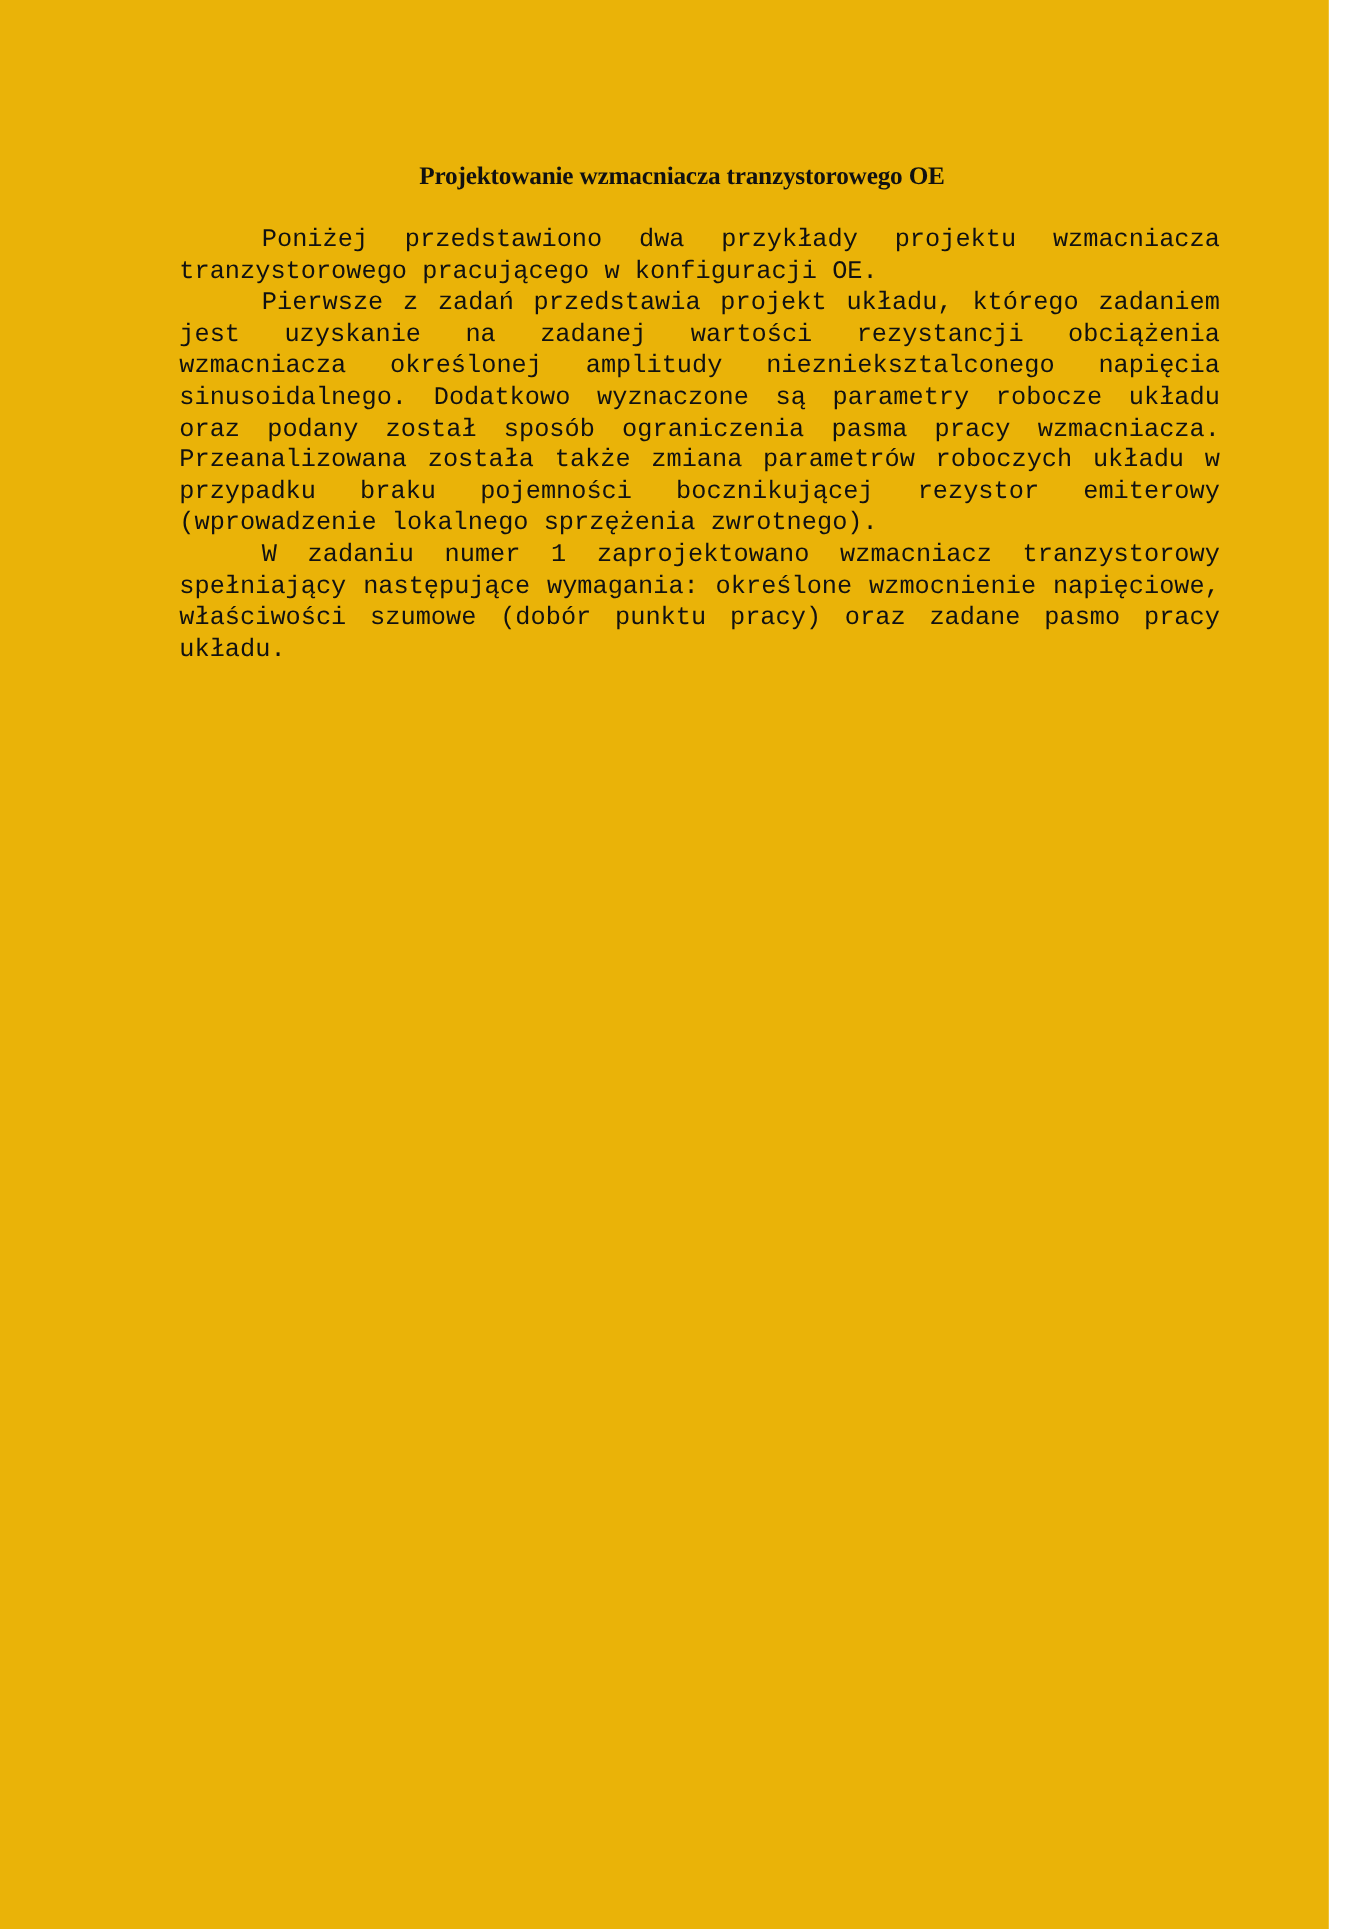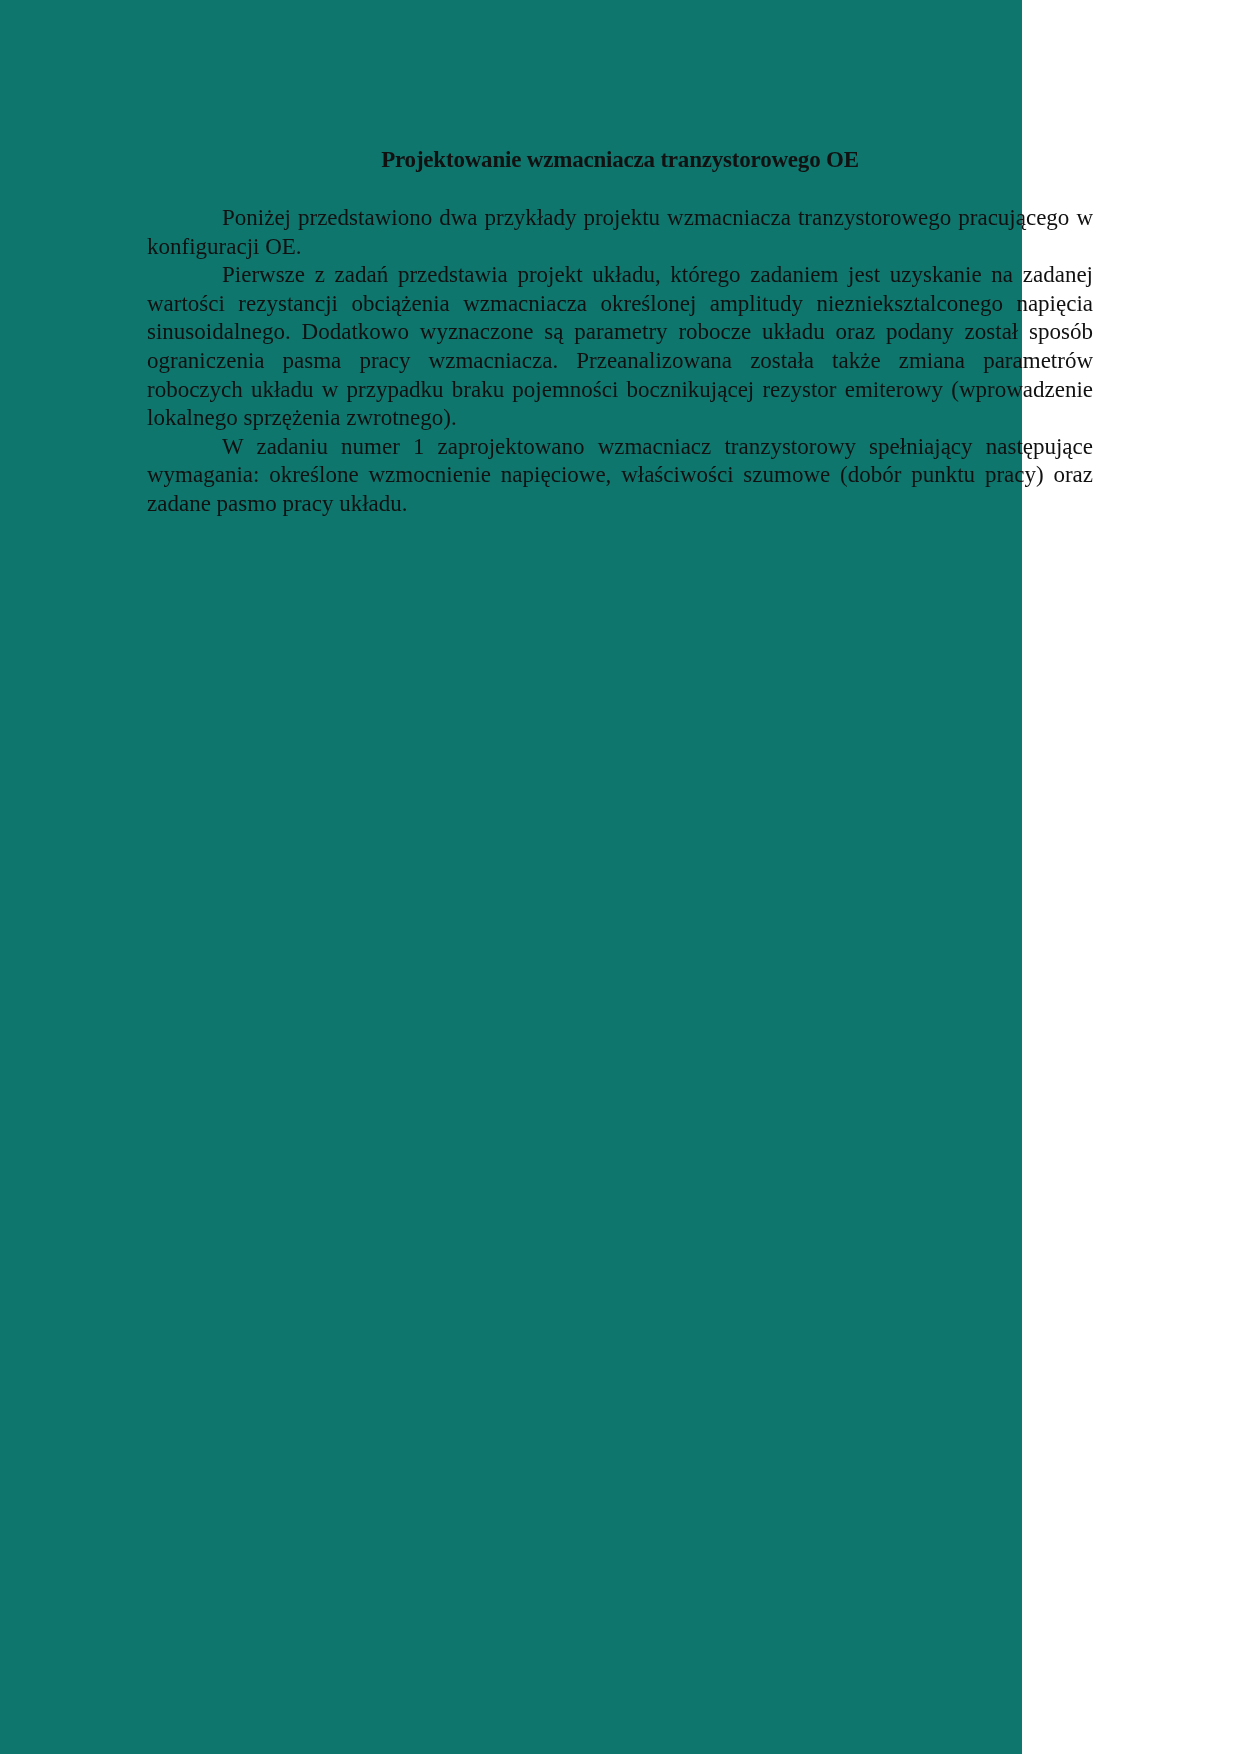--- a/index.html
+++ b/index.html
@@ -11,42 +11,43 @@
       width: 1240px;
       height: 1754px;
       position: relative;
       overflow: hidden;
       font-family: "Liberation Serif", "DejaVu Serif", serif;
       color: #111111;
     }
     .page {
       position: absolute;
       left: 0; top: 0;
-      width: 1022px;
+      width: 1208px;
       height: 1754px;
-      background: #0f766e;
+      background: #eab308;
     }
     .title {
       position: absolute;
       top: 146px;
       left: 0;
       width: 1240px;
       text-align: center;
       font-weight: bold;
       font-size: 23px;
       letter-spacing: -0.2px;
       line-height: 28px;
     }
     .body-text {
       position: absolute;
-      left: 147px;
+      left: 163px;
       top: 204px;
       width: 946px;
       font-size: 23px;
       line-height: 28.6px;
+      font-family: Liberation Mono, monospace;
     }
     .para {
       margin: 0;
       text-align: justify;
       text-indent: 75px;
     }
   </style>
 </head>
 <body>
 

